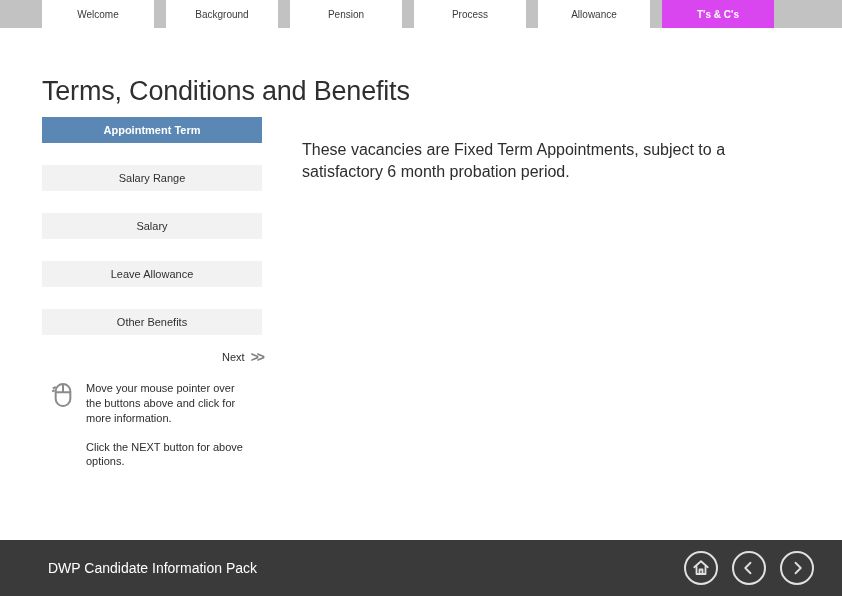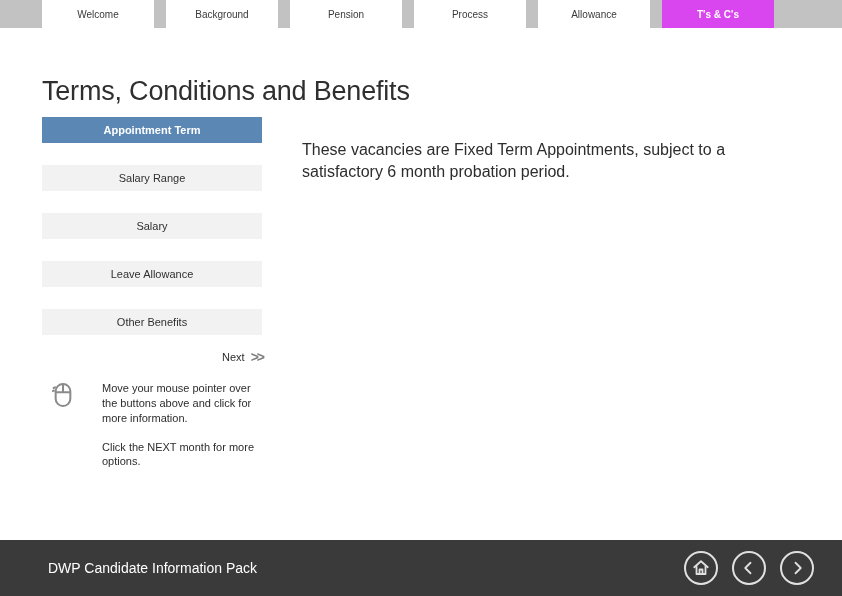--- a/index.html
+++ b/index.html
@@ -89,21 +89,21 @@
   }
   .next-arrows {
     color: #7d7d7d;
     font-weight: bold;
     font-size: 14px;
     letter-spacing: -2px;
   }
   .instruction-block {
     display: flex;
     align-items: flex-start;
-    gap: 28px;
+    gap: 12px;
     margin: 16px 0 0 52px;
   }
   .mouse-icon {
     width: 22px;
     height: 28px;
     stroke: #8b8b8b;
     stroke-width: 2.2;
     fill: none;
     flex-shrink: 0;
   }
@@ -188,21 +188,21 @@
 <div class="instruction-block">
   <svg class="mouse-icon" viewBox="0 0 24 30">
     <rect x="4" y="3" width="16" height="24" rx="8" ry="8"></rect>
     <line x1="4" y1="12" x2="20" y2="12"></line>
     <line x1="12" y1="3" x2="12" y2="12"></line>
     <path d="M1 8 L4 6"></path>
     <path d="M0 11 L3 10"></path>
   </svg>
   <div class="instruction-text">
     <p>Move your mouse pointer over the buttons above and click for more information.</p>
-    <p>Click the NEXT month for more options.</p>
+    <p>Click the NEXT button for above options.</p>
   </div>
 </div>
 
 <div class="footer">
   <div class="footer-title">DWP Candidate Information Pack</div>
   <div class="footer-icons">
     <div class="circ-btn">
       <svg viewBox="0 0 24 24">
         <path d="M3 11 L12 3 L21 11"></path>
         <path d="M6 10 V20 H18 V10"></path>

